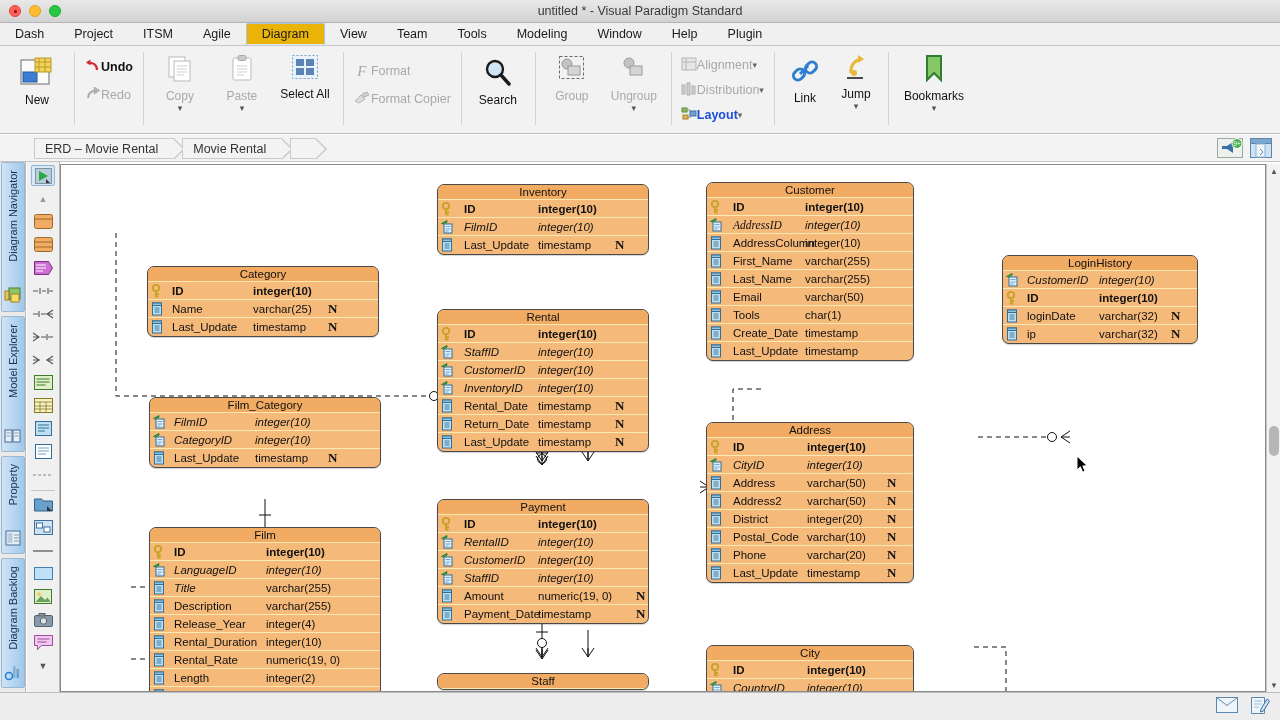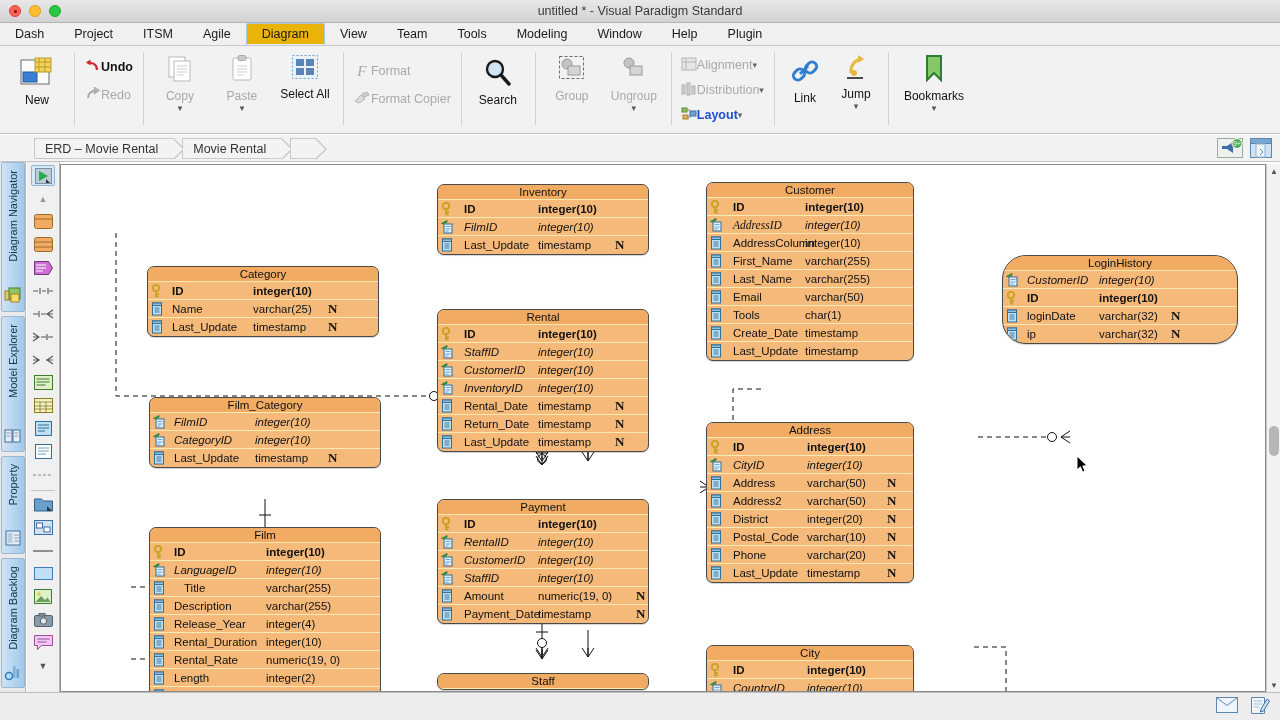--- a/index.html
+++ b/index.html
@@ -823,21 +823,21 @@
               <svg width="12" height="14" viewBox="0 0 12 14">
                 <rect x="1.5" y="1" width="9" height="12" fill="#bfe0f0" stroke="#2f6f9a"></rect>
                 <rect x="1.5" y="1" width="9" height="2.5" fill="#8fc4e0" stroke="#2f6f9a"></rect>
                 <path d="M3.5 6 h5 M3.5 8 h5 M3.5 10 h5" stroke="#2f6f9a" stroke-width="0.9"></path>
               </svg>
             </span>
             <span class="ent-name " style="margin-left: 8px;">Last_Update</span>
             <span class="ent-type " style="left: 98px;">timestamp</span>
           </div>
         </div>
-        <div class="entity" style="left: 941px; top: 90px; width: 236px; border-radius: 24px;">
+        <div class="entity" style="left: 941px; top: 90px; width: 196px;">
           <div class="ent-title">LoginHistory</div>
           <div class="ent-row">
             <span class="ent-ico">
               <svg width="13" height="14" viewBox="0 0 13 14">
                 <rect x="3" y="4" width="8" height="9" fill="#dff0fb" stroke="#2f6f9a"></rect>
                 <path d="M4.5 6.5 h5 M4.5 9 h5 M4.5 11 h3" stroke="#6aa0cc" stroke-width="0.9"></path>
                 <path d="M0.5 3.5 L6 0.5 L6 2.2 L2.6 3.8 Z" fill="#2aa84a" stroke="#1d7a36" stroke-width="0.8"></path>
               </svg>
             </span>
             <span class="ent-name fk" style="margin-left: 6px;">CustomerID</span>
@@ -1224,21 +1224,21 @@
             <span class="ent-type fk" style="left: 116px;">integer(10)</span>
           </div>
           <div class="ent-row">
             <span class="ent-ico">
               <svg width="12" height="14" viewBox="0 0 12 14">
                 <rect x="1.5" y="1" width="9" height="12" fill="#bfe0f0" stroke="#2f6f9a"></rect>
                 <rect x="1.5" y="1" width="9" height="2.5" fill="#8fc4e0" stroke="#2f6f9a"></rect>
                 <path d="M3.5 6 h5 M3.5 8 h5 M3.5 10 h5" stroke="#2f6f9a" stroke-width="0.9"></path>
               </svg>
             </span>
-            <span class="ent-name " style="margin-left: 16px;">Title</span>
+            <span class="ent-name " style="margin-left: 6px; font-style: italic;">Title</span>
             <span class="ent-type " style="left: 116px;">varchar(255)</span>
           </div>
           <div class="ent-row">
             <span class="ent-ico">
               <svg width="12" height="14" viewBox="0 0 12 14">
                 <rect x="1.5" y="1" width="9" height="12" fill="#bfe0f0" stroke="#2f6f9a"></rect>
                 <rect x="1.5" y="1" width="9" height="2.5" fill="#8fc4e0" stroke="#2f6f9a"></rect>
                 <path d="M3.5 6 h5 M3.5 8 h5 M3.5 10 h5" stroke="#2f6f9a" stroke-width="0.9"></path>
               </svg>
             </span>

